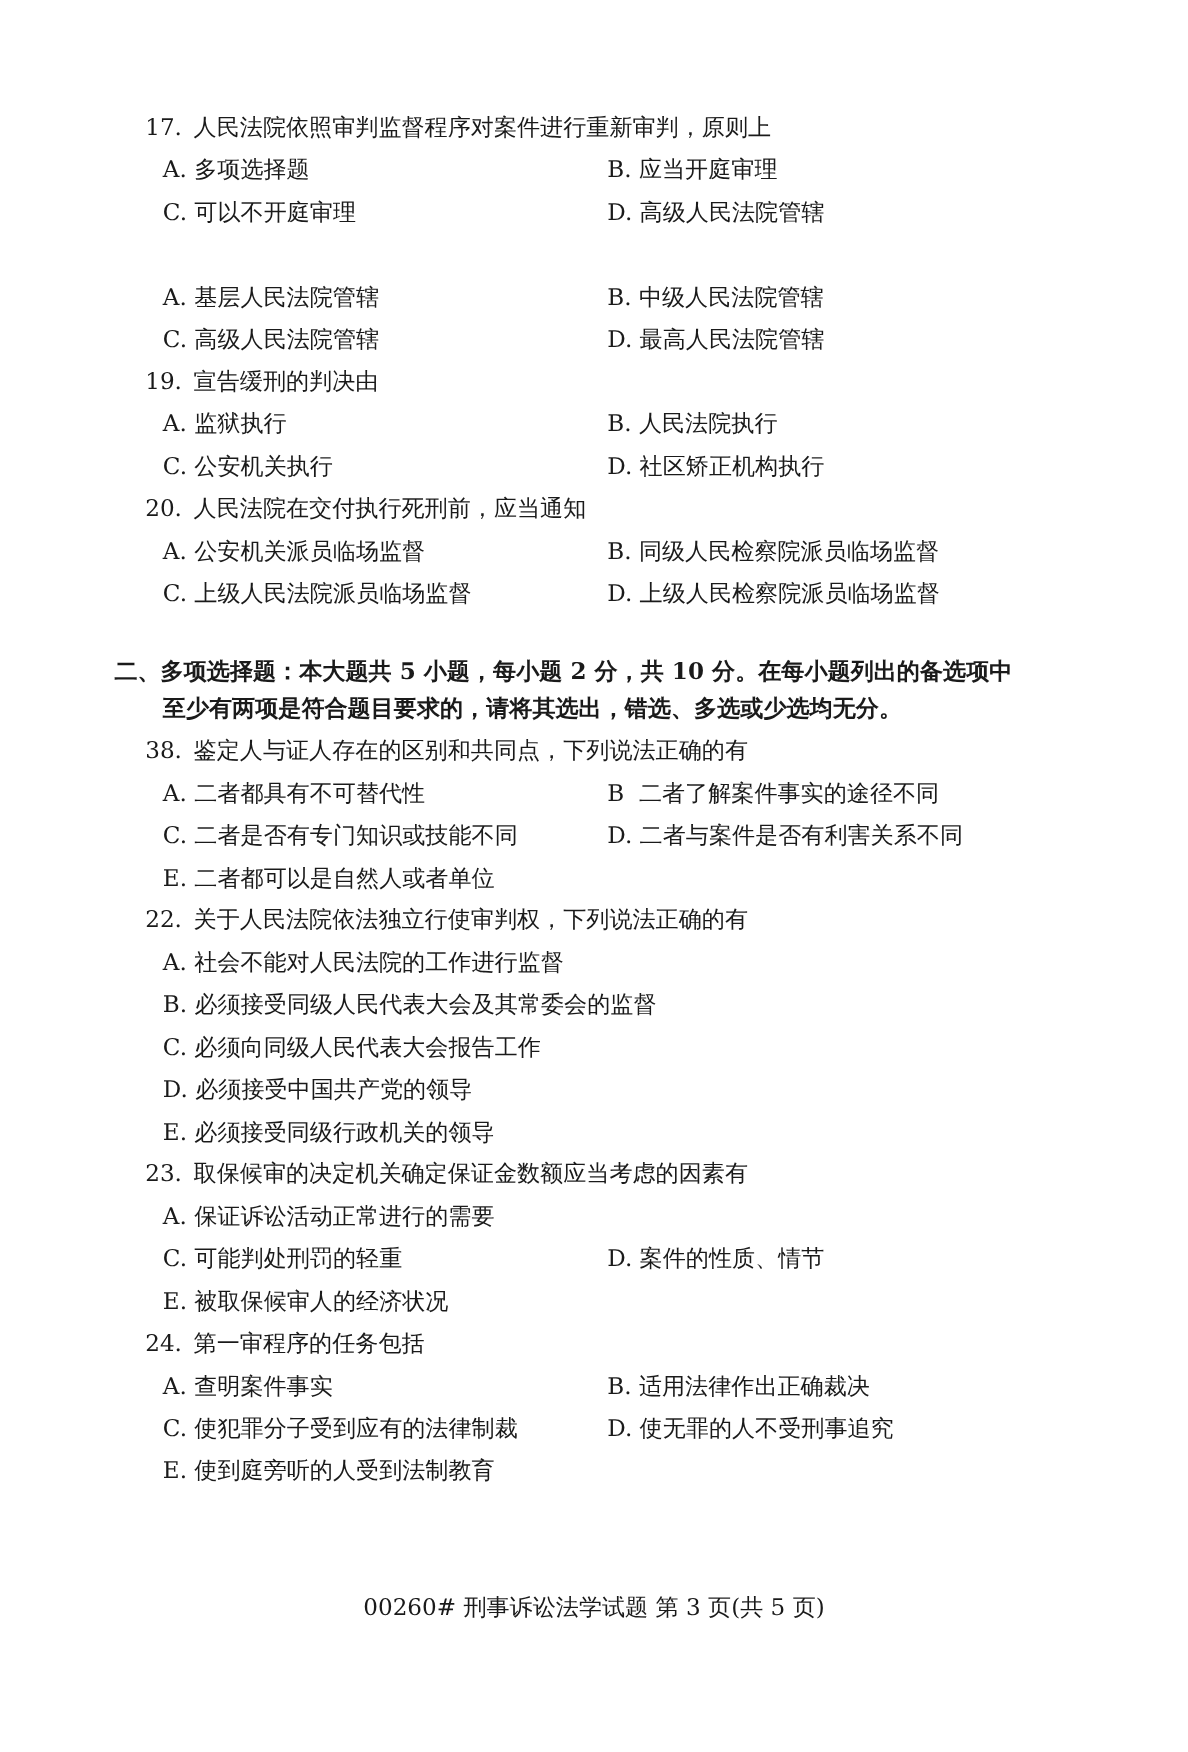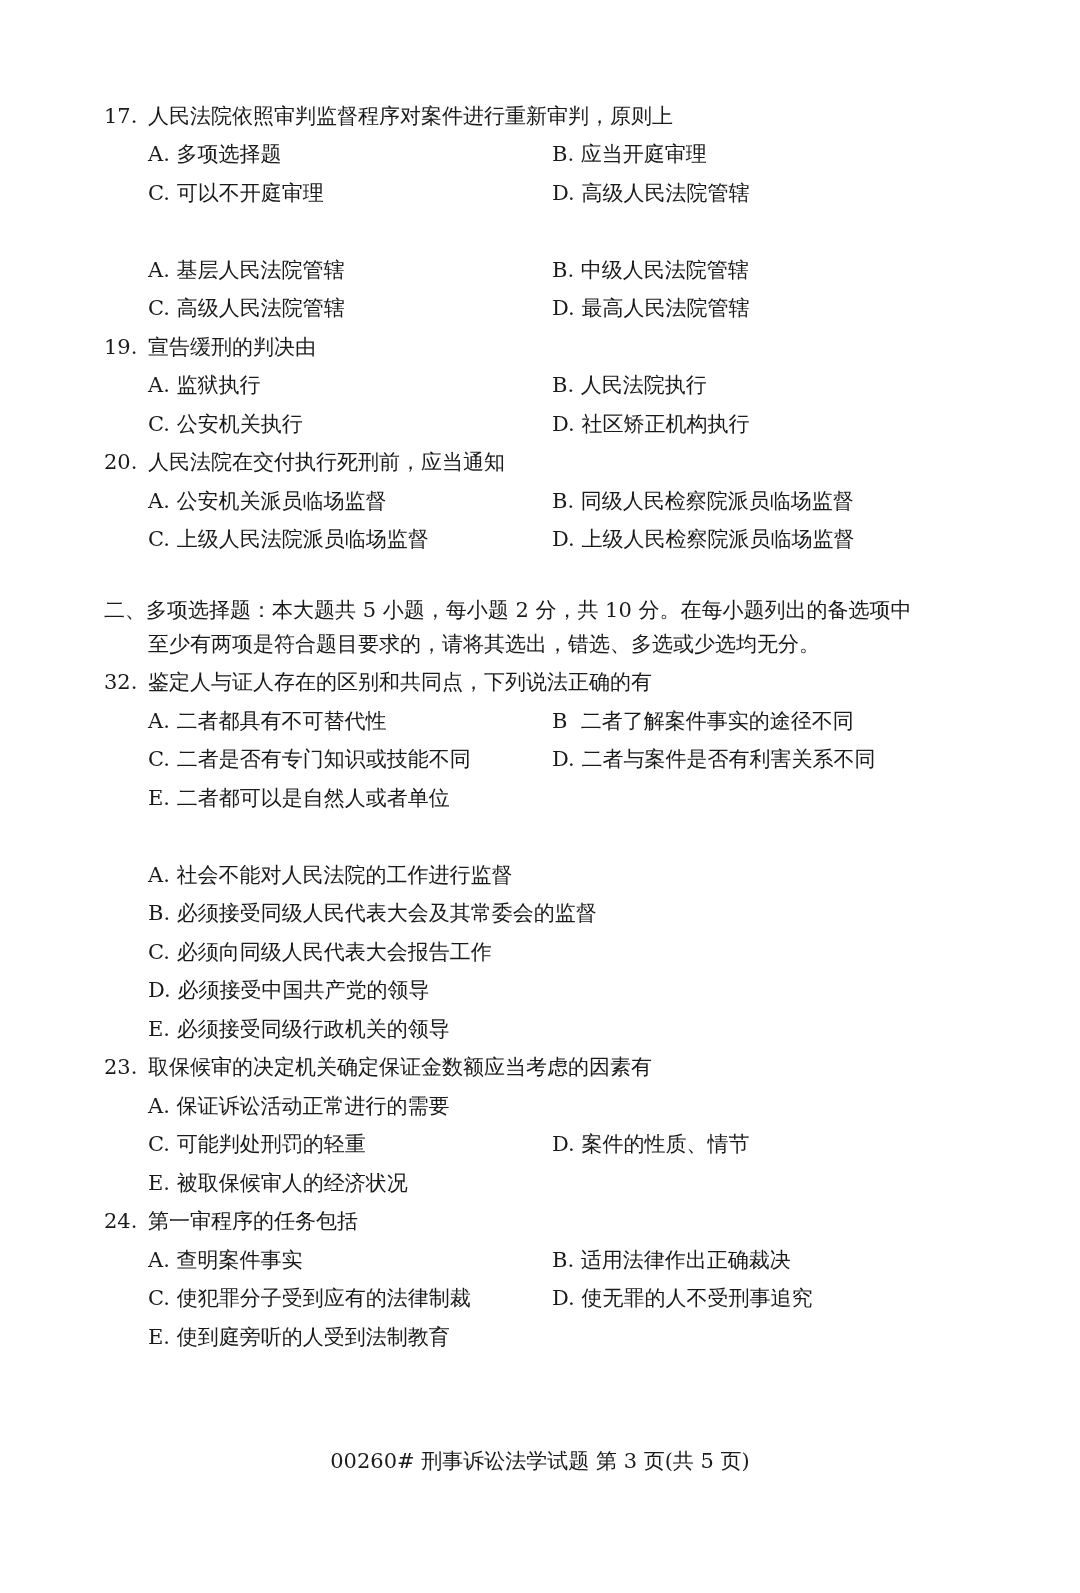--- a/index.html
+++ b/index.html
@@ -11,22 +11,22 @@
     position: relative;
     overflow: hidden;
   }
   .page { position: absolute; left: 0; top: 0; width: 1080px; height: 1593px; }
   .line {
     position: absolute;
     font-size: 21px;
     line-height: 28px;
     white-space: nowrap;
   }
-  .qnum { display: inline-block; width: 44px; }
-  .section { font-weight: normal; font-size: 21px; }
+  .qnum { display: inline-block; width: 44px; margin-left: 28px; }
+  .section { font-weight: bold; font-size: 21px; }
   .footer {
     position: absolute;
     left: 0; width: 1080px;
     text-align: center;
     font-size: 21px;
     top: 1447px;
     line-height: 28px;
   }
 </style>
 </head>
@@ -60,28 +60,31 @@
   </div>
   <div class="line" style="left:148px;top:487px"><span>A.</span> <span>公安机关派员临场监督</span></div>
   <div class="line" style="left:552px;top:487px"><span>B.</span> <span>同级人民检察院派员临场监督</span></div>
   <div class="line" style="left:148px;top:525px"><span>C.</span> <span>上级人民法院派员临场监督</span></div>
   <div class="line" style="left:552px;top:525px"><span>D.</span> <span>上级人民检察院派员临场监督</span></div>
 
   <div class="line section" style="left:104px;top:596px">二、多项选择题：本大题共 5 小题，每小题 2 分，共 10 分。在每小题列出的备选项中</div>
   <div class="line section" style="left:148px;top:630px">至少有两项是符合题目要求的，请将其选出，错选、多选或少选均无分。</div>
 
   <div class="line" style="left:104px;top:668px">
-    <span class="qnum">32.</span><span>鉴定人与证人存在的区别和共同点，下列说法正确的有</span>
+    <span class="qnum">38.</span><span>鉴定人与证人存在的区别和共同点，下列说法正确的有</span>
   </div>
   <div class="line" style="left:148px;top:707px"><span>A.</span> <span>二者都具有不可替代性</span></div>
   <div class="line" style="left:552px;top:707px"><span>B</span>&nbsp; <span>二者了解案件事实的途径不同</span></div>
   <div class="line" style="left:148px;top:745px"><span>C.</span> <span>二者是否有专门知识或技能不同</span></div>
   <div class="line" style="left:552px;top:745px"><span>D.</span> <span>二者与案件是否有利害关系不同</span></div>
   <div class="line" style="left:148px;top:784px"><span>E.</span> <span>二者都可以是自然人或者单位</span></div>
 
+  <div class="line" style="left:104px;top:822px">
+    <span class="qnum">22.</span><span>关于人民法院依法独立行使审判权，下列说法正确的有</span>
+  </div>
   <div class="line" style="left:148px;top:861px"><span>A.</span> <span>社会不能对人民法院的工作进行监督</span></div>
   <div class="line" style="left:148px;top:938px"><span>C.</span> <span>必须向同级人民代表大会报告工作</span></div>
   <div class="line" style="left:148px;top:899px"><span>B.</span> <span>必须接受同级人民代表大会及其常委会的监督</span></div>
   <div class="line" style="left:148px;top:976px"><span>D.</span> <span>必须接受中国共产党的领导</span></div>
   <div class="line" style="left:148px;top:1015px"><span>E.</span> <span>必须接受同级行政机关的领导</span></div>
 
   <div class="line" style="left:104px;top:1053px">
     <span class="qnum">23.</span><span>取保候审的决定机关确定保证金数额应当考虑的因素有</span>
   </div>
   <div class="line" style="left:148px;top:1092px"><span>A.</span> <span>保证诉讼活动正常进行的需要</span></div>

